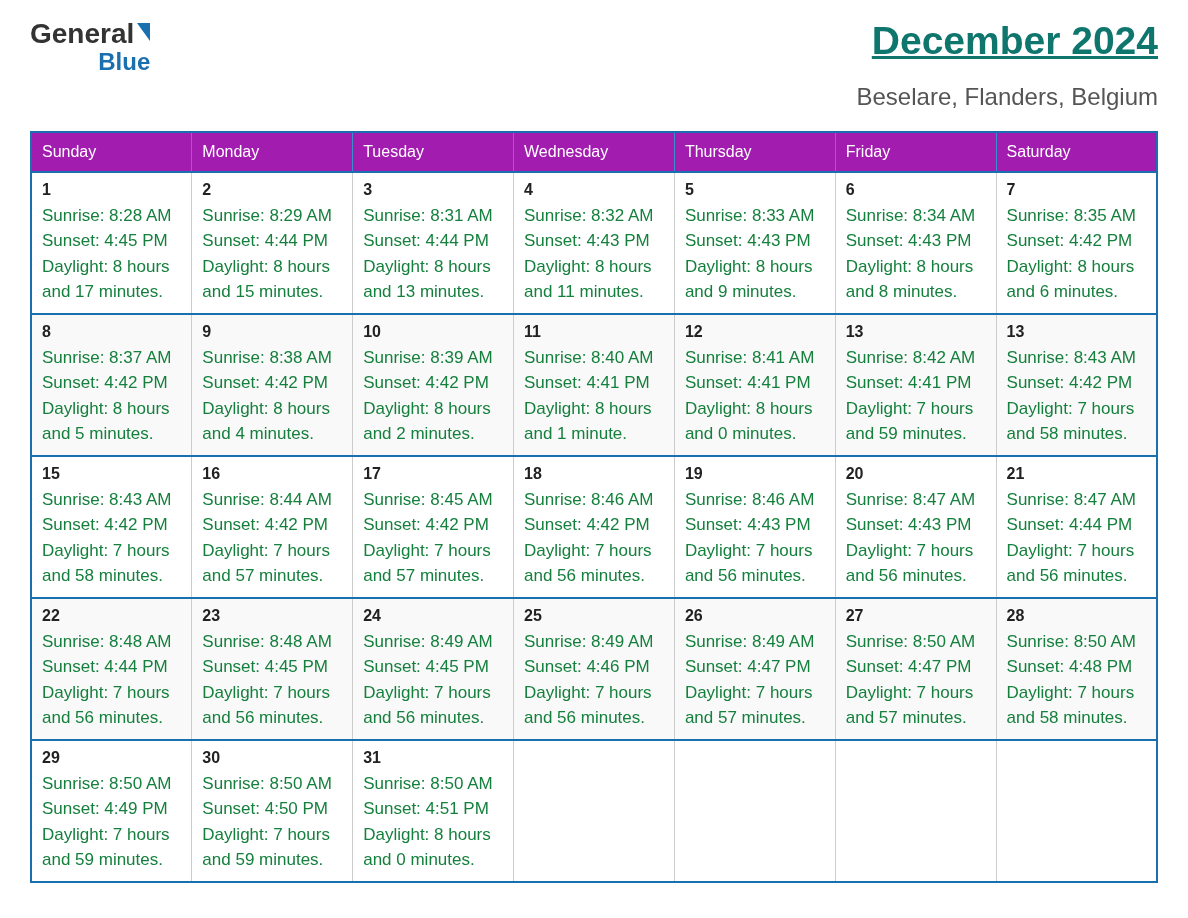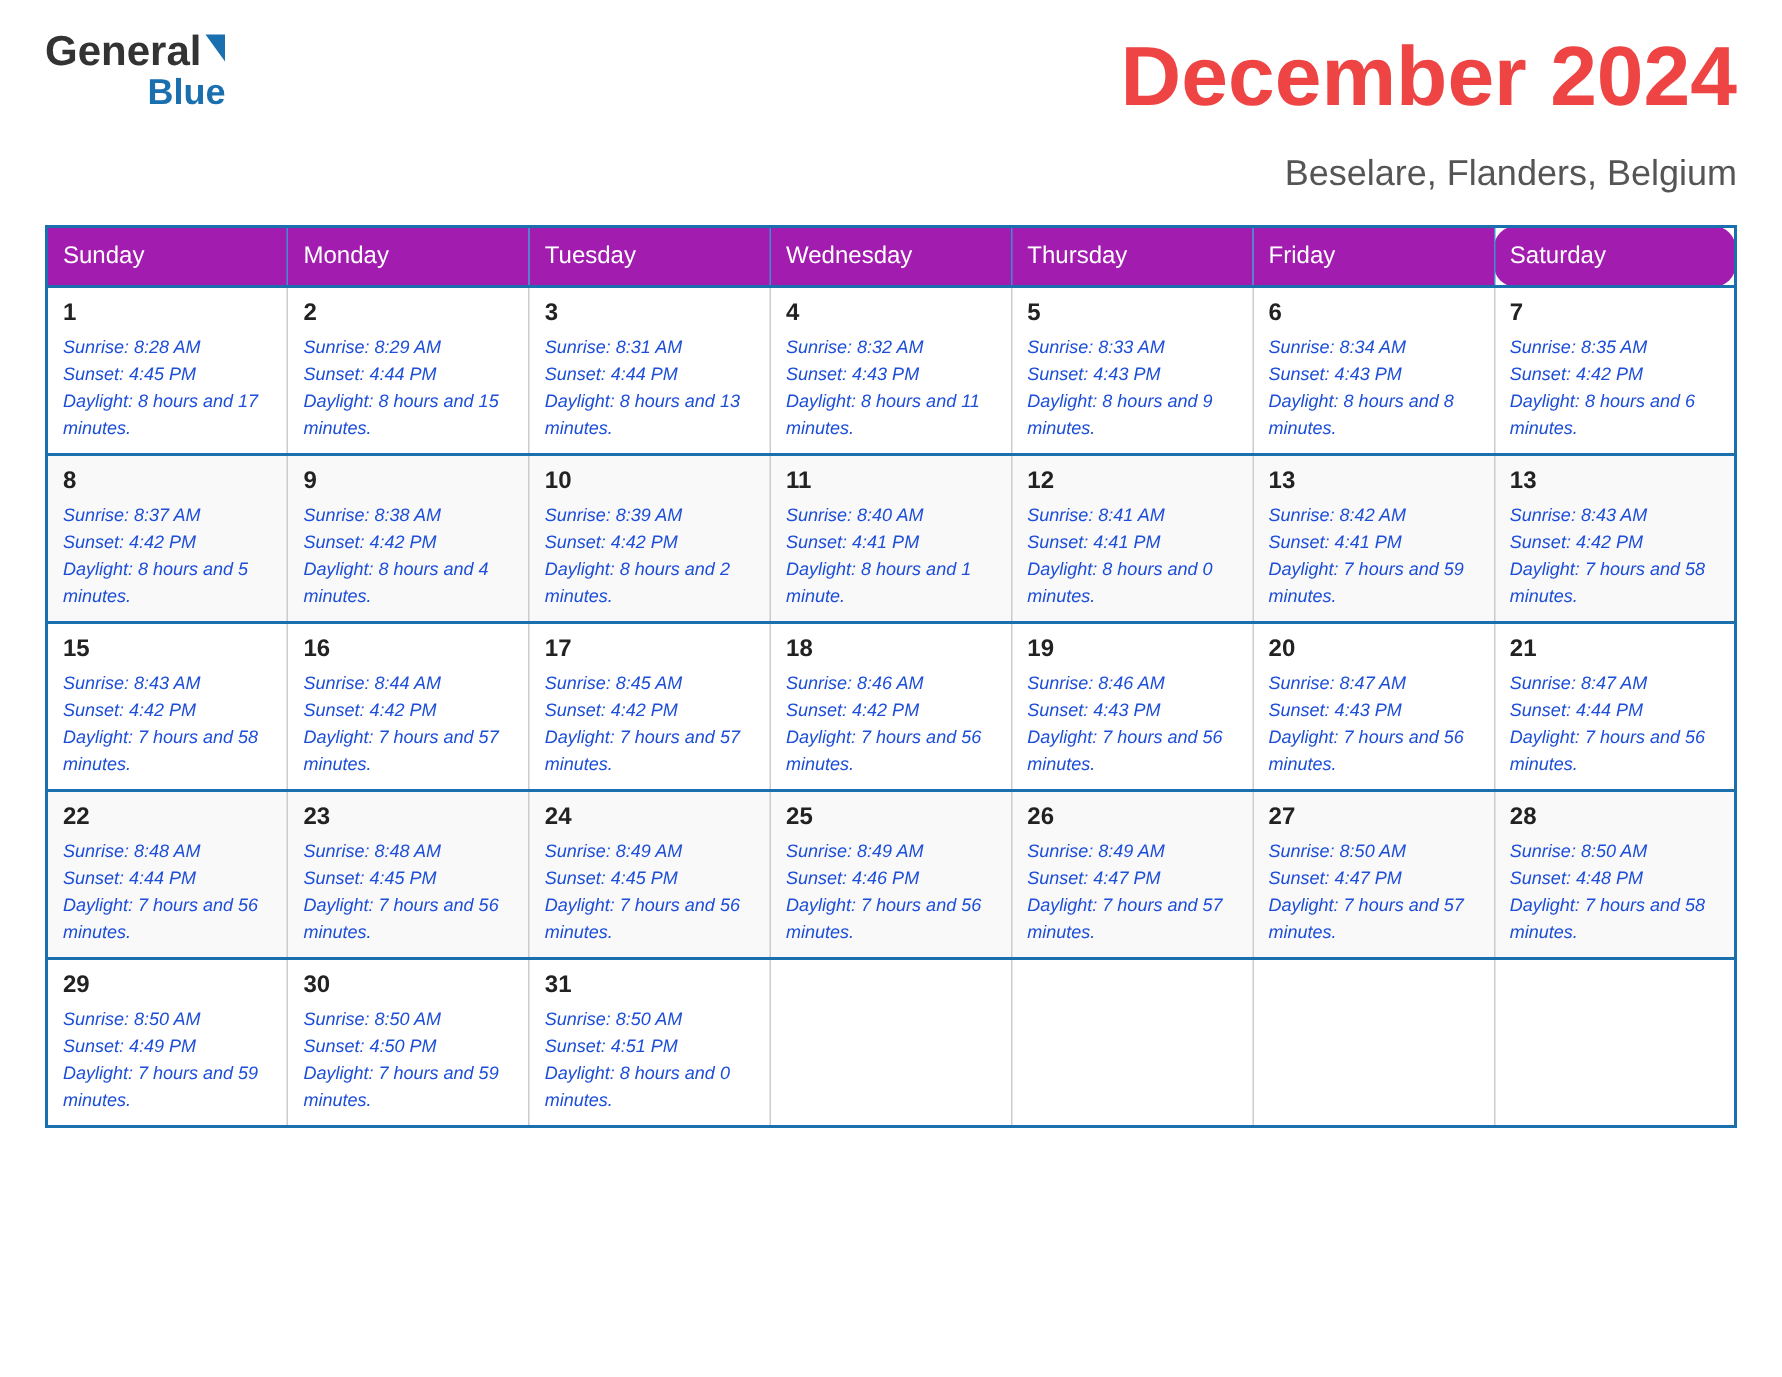--- a/index.html
+++ b/index.html
@@ -34,24 +34,25 @@
     }
     .logo-blue-line {
       color: #1a6faf;
       font-size: 24px;
       font-weight: bold;
     }
     .title-section {
       text-align: right;
     }
     .month-title {
-      font-size: 56px;
-      font-weight: bold;
-      color: #ef4444;
+      font-size: 39px;
+      font-weight: bold;
+      color: #0f766e;
       line-height: 1.1;
+      text-decoration: underline;
     }
     .location-title {
       font-size: 24px;
       color: #555;
       margin-top: 20px;
     }
     table {
       width: 100%;
       border-collapse: collapse;
       border: 2px solid #1a6faf;
@@ -60,45 +61,44 @@
       background-color: #a21caf;
       color: #fff;
     }
     thead th {
       padding: 10px 10px;
       font-size: 16px;
       font-weight: normal;
       text-align: left;
       border-right: 1px solid #3a8fcf;
     }
-    thead th:last-child { border-right: none; border-radius: 14px; }
+    thead th:last-child { border-right: none; }
     tbody tr {
       border-top: 2px solid #1a6faf;
     }
     tbody td {
       padding: 8px 10px;
       font-size: 13px;
       vertical-align: top;
       border-right: 1px solid #ccc;
       min-height: 100px;
       width: calc(100% / 7);
     }
     tbody td:last-child { border-right: none; }
     .day-num {
       font-size: 16px;
       font-weight: bold;
       color: #222;
       display: block;
       margin-bottom: 4px;
     }
     .day-info {
-      font-size: 12px;
-      color: #1d4ed8;
+      font-size: 17px;
+      color: #15803d;
       line-height: 1.5;
-      font-style: italic;
     }
     tbody tr:nth-child(even) td { background: #f9f9f9; }
     tbody tr td.empty { background: #fff; }
   </style>
 </head>
 <body>
 
 <div class="header">
   <div class="logo">
     <div class="logo-line">

